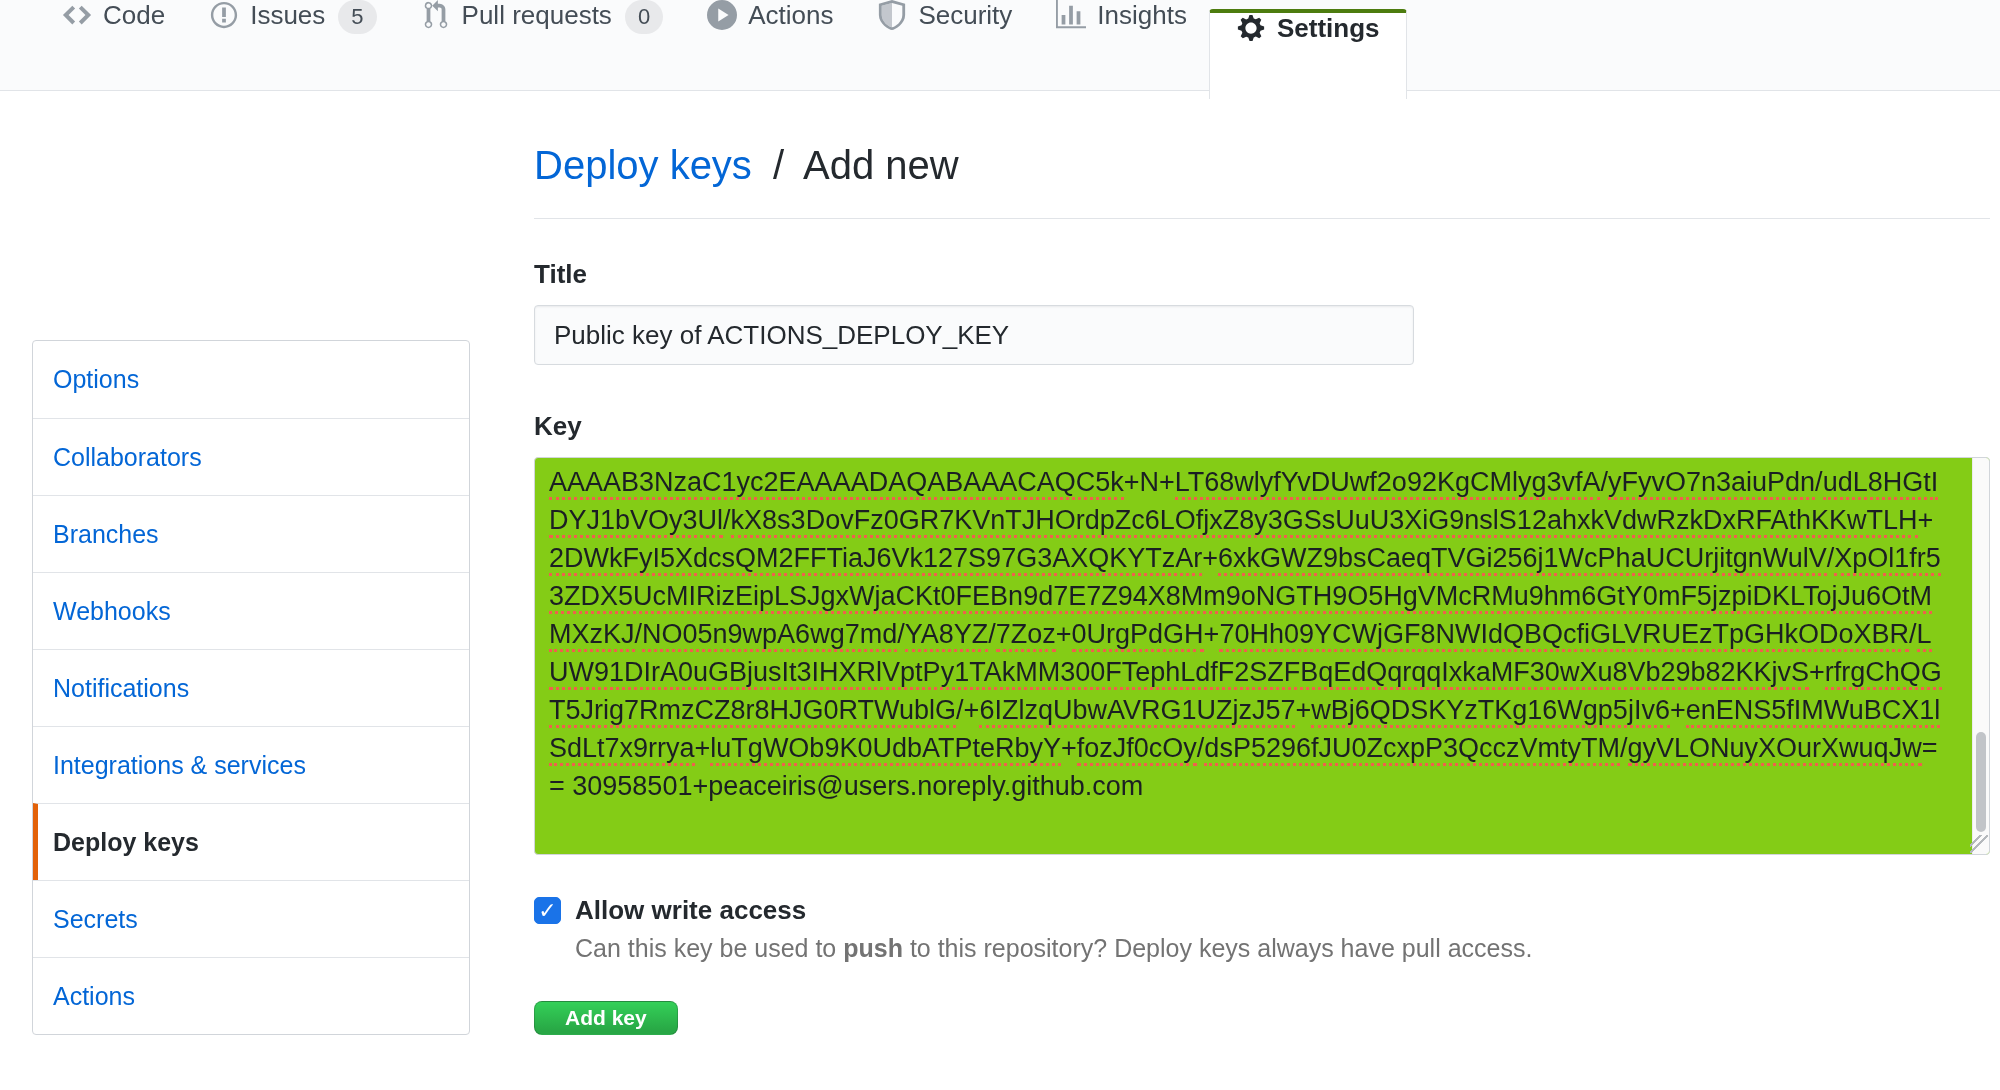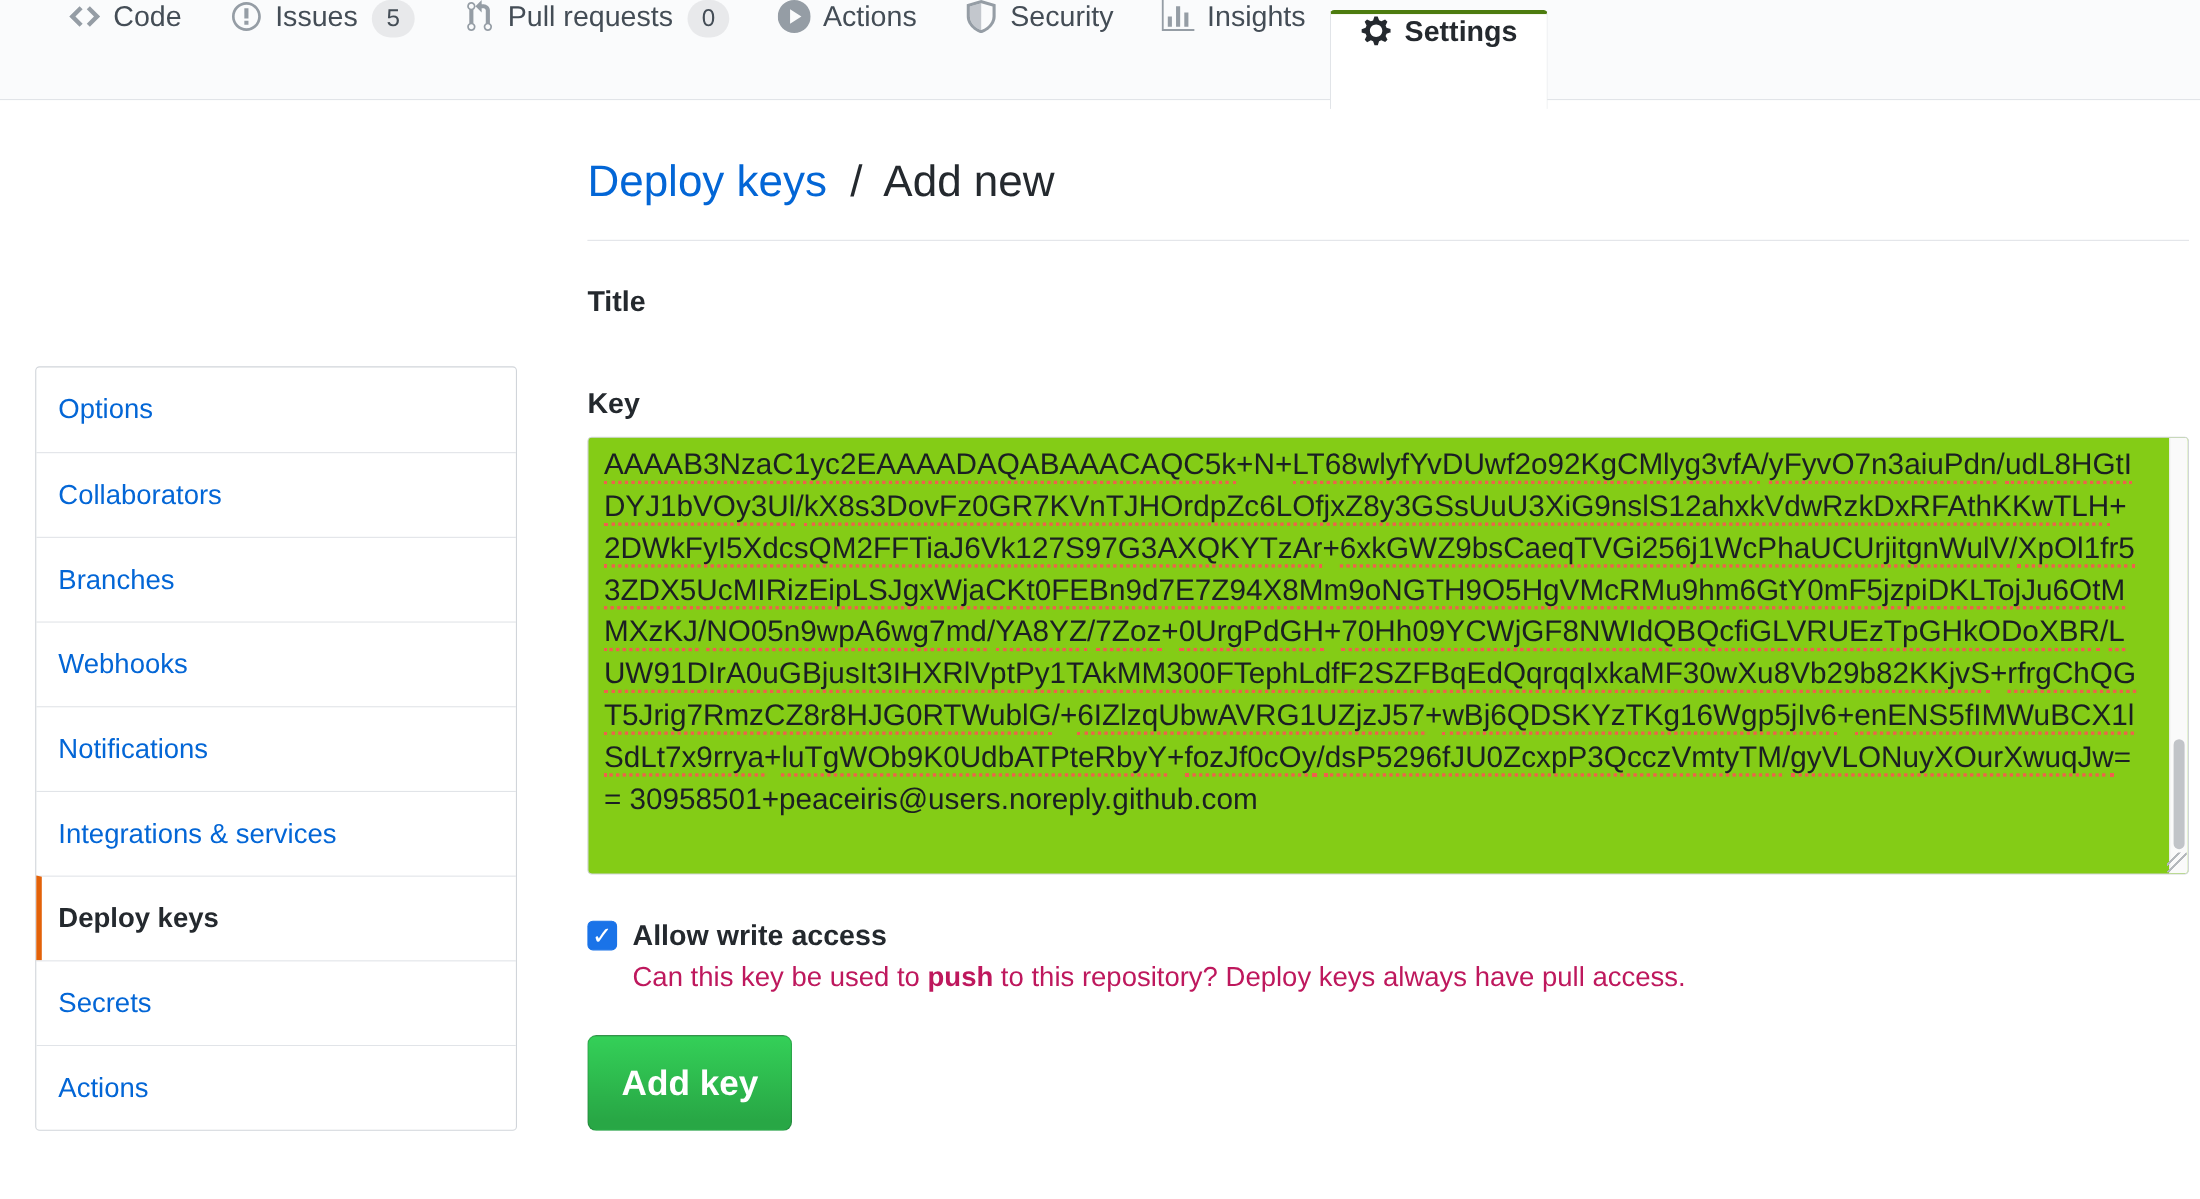--- a/index.html
+++ b/index.html
@@ -61,28 +61,28 @@
       transparent 9px 12px, #b4b8bc 12px 14px, transparent 14px); cursor: nwse-resize; }
 
   .check-row { display: flex; align-items: center; gap: 14px; margin-top: 40px; }
   .checkbox { width: 27px; height: 27px; border-radius: 5px; background: #fff;
     border: 1px solid #9aa0a6; cursor: pointer; position: relative; flex: none; }
   .checkbox.checked { background: #1a73e8; border-color: #1a73e8; }
   .checkbox.checked::after { content: "✓"; position: absolute; left: 0; top: 0;
     width: 100%; height: 100%; color: #fff; font-size: 22px; font-weight: 700;
     display: flex; align-items: center; justify-content: center; }
   .check-label { font-size: 26px; font-weight: 700; cursor: pointer; }
-  .check-help { margin: 8px 0 0 41px; font-size: 25px; color: #be185d; }
+  .check-help { margin: 8px 0 0 41px; font-size: 25px; color: #737373; }
   .check-help b { font-weight: 700; }
 
   .add-key-btn { margin-top: 38px; display: inline-block;
     background: linear-gradient(-180deg, #34d058, #28a745 90%);
     border: 1px solid rgba(27,31,35,0.2); border-radius: 8px;
-    color: #fff; font-size: 32px; font-weight: 700; font-family: inherit;
-    padding: 24px 30px; cursor: pointer; }
+    color: #fff; font-size: 21px; font-weight: 700; font-family: inherit;
+    padding: 4px 30px; cursor: pointer; }
 </style>
 </head>
 <body>
 
 <nav class="repo-nav">
   <div style="display:flex;height:100%;">
       <div class="tab">
         <span class="icon">
           <svg viewBox="0 0 14 16">
             <path fill-rule="evenodd" d="M9.5 3L8 4.5 11.5 8 8 11.5 9.5 13 14.5 8 9.5 3zm-5 0L6 4.5 2.5 8 6 11.5 4.5 13-.5 8 4.5 3z"></path>
@@ -178,20 +178,21 @@
 
   <div class="main">
     <h2 class="breadcrumb">
       <span class="parent-link">Deploy keys</span>
       <span class="sep">/</span>
       <span>Add new</span>
     </h2>
     <hr class="rule">
 
     <div class="field-label">Title</div>
+    <input class="title-input" type="text" value="Public key of ACTIONS_DEPLOY_KEY" style="">
 
     <div class="gap"></div>
 
     <div class="field-label">Key</div>
     <div class="key-box" role="textbox">
       <span id="key-content"><span class="sp">AAAAB3NzaC1yc2EAAAADAQABAAACAQC5k</span>+<span>N</span>+<span class="sp">LT68wlyfYvDUwf2o92KgCMlyg3vfA</span>/<span class="sp">yFyvO7n3aiuPdn</span>/<span class="sp">udL8HGtIDYJ1bVOy3Ul</span>/<span class="sp">kX8s3DovFz0GR7KVnTJHOrdpZc6LOfjxZ8y3GSsUuU3XiG9nslS12ahxkVdwRzkDxRFAthKKwTLH</span>+<span class="sp">2DWkFyI5XdcsQM2FFTiaJ6Vk127S97G3AXQKYTzAr</span>+<span class="sp">6xkGWZ9bsCaeqTVGi256j1WcPhaUCUrjitgnWulV</span>/<span class="sp">XpOl1fr53ZDX5UcMIRizEipLSJgxWjaCKt0FEBn9d7E7Z94X8Mm9oNGTH9O5HgVMcRMu9hm6GtY0mF5jzpiDKLTojJu6OtMMXzKJ</span>/<span class="sp">NO05n9wpA6wg7md</span>/<span class="sp">YA8YZ</span>/<span class="sp">7Zoz</span>+<span class="sp">0UrgPdGH</span>+<span class="sp">70Hh09YCWjGF8NWIdQBQcfiGLVRUEzTpGHkODoXBR</span>/<span class="sp">LUW91DIrA0uGBjusIt3IHXRlVptPy1TAkMM300FTephLdfF2SZFBqEdQqrqqIxkaMF30wXu8Vb29b82KKjvS</span>+<span class="sp">rfrgChQGT5Jrig7RmzCZ8r8HJG0RTWublG</span>/+<span class="sp">6IZlzqUbwAVRG1UZjzJ57</span>+<span class="sp">wBj6QDSKYzTKg16Wgp5jIv6</span>+<span class="sp">enENS5fIMWuBCX1lSdLt7x9rrya</span>+<span class="sp">luTgWOb9K0UdbATPteRbyY</span>+<span class="sp">fozJf0cOy</span>/<span class="sp">dsP5296fJU0ZcxpP3QcczVmtyTM</span>/<span class="sp">gyVLONuyXOurXwuqJw</span>== <span>30958501</span>+<span>peaceiris@users.noreply.github.com</span></span>
       <div class="v-scroll">
         <div class="v-thumb"></div>
       </div>
       <div class="resize-grip"></div>

